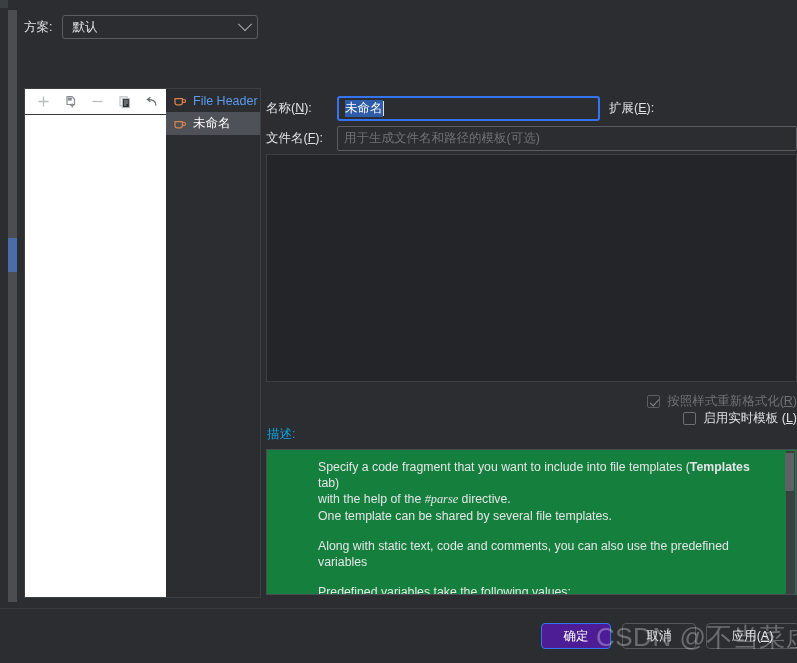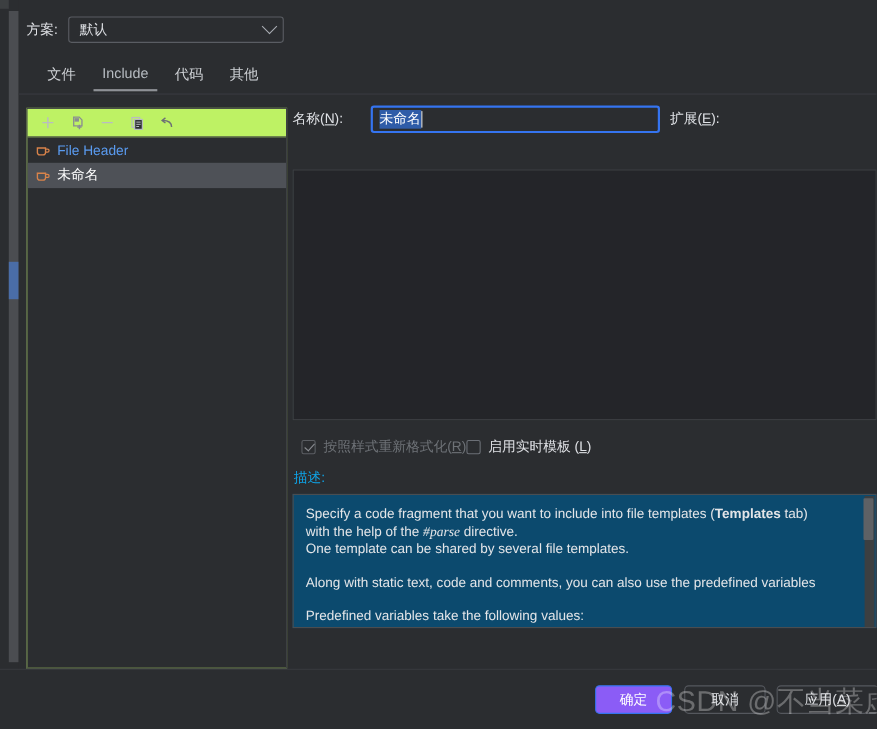--- a/index.html
+++ b/index.html
@@ -98,27 +98,26 @@
     content: "";
     position: absolute;
     left: 4px; right: 4px; bottom: 0;
     height: 2px;
     background: #8e9196;
   }
 
   
   #list-panel {
     position: absolute;
-    left: 7px; top: 98px;
+    left: 7px; top: 88px;
     width: 237px; height: 510px;
     box-sizing: border-box;
     border: 1px solid #3d4043;
-    background: #bef264;
-    display: flex;
-    flex-direction: column;
+    background: #ffffff;
+    display: flex;
   }
   #list-toolbar {
     height: 25px;
     display: flex;
     align-items: center;
     padding-left: 6px;
     border-bottom: 1px solid #393b40;
     flex: 0 0 auto;
   }
   .tb-btn {
@@ -204,21 +203,22 @@
     border: 1px solid #3d4043;
     box-sizing: border-box;
   }
 
   
   #cb-row {
     position: absolute;
     left: 0; top: 300px;
     width: 531px; height: 26px;
     display: flex;
-    align-items: center;
+    align-items: flex-end;
+    flex-direction: column;
   }
   .cb-wrap {
     display: flex;
     align-items: center;
     cursor: default;
   }
   .cbox {
     width: 13px; height: 13px;
     box-sizing: border-box;
     border: 1px solid #6b6f76;
@@ -249,25 +249,26 @@
   
   #desc-label {
     position: absolute;
     left: 1px; top: 333px;
     font-size: 12.5px;
     color: #0ea5e9;
   }
   #desc-panel {
     position: absolute;
     left: 0; top: 356px;
-    width: 531px; height: 122px;
-    background: #0c4a6e;
+    width: 531px; height: 146px;
+    background: #15803d;
     border: 1px solid #4a4d50;
     box-sizing: border-box;
     overflow: hidden;
+    padding-left: 40px;
   }
   #desc-inner {
     padding: 9px 22px 0 11px;
     font-size: 12.3px;
     line-height: 16.2px;
     color: #e3e5e8;
   }
   #desc-inner p { margin: 0 0 14px 0; }
   #desc-inner p.tight { margin-bottom: 0; }
   #desc-inner b { font-weight: bold; }
@@ -319,21 +320,21 @@
     box-sizing: border-box;
     border-radius: 4px;
     display: flex;
     align-items: center;
     justify-content: center;
     font-size: 12.5px;
     cursor: default;
     white-space: nowrap;
   }
   .btn.primary {
-    background: #8b5cf6;
+    background: #4c1d95;
     color: #ffffff;
     border: 1px solid #3574f0;
   }
   .btn.normal {
     background: #2b2d30;
     color: #dfe1e5;
     border: 1px solid #55585e;
   }
   #btn-ok     { left: 541px; width: 70px; }
   #btn-cancel { left: 622px; width: 74px; }
@@ -371,26 +372,20 @@
 <div id="dialog">
 
   <div id="scheme-row">
     <span id="scheme-label">方案:</span>
     <div id="scheme-combo">
       <span class="val">默认</span>
       <span class="chev"></span>
     </div>
   </div>
 
-  <div id="tabbar">
-    <div class="tab">文件</div>
-    <div class="tab active">Include</div>
-    <div class="tab">代码</div>
-    <div class="tab">其他</div>
-  </div>
 
   <div id="list-panel">
     <div id="list-toolbar">
       <div class="tb-btn">
         <svg width="13" height="13" viewBox="0 0 13 13">
           <path d="M6.5 1.5 V11.5 M1.5 6.5 H11.5" stroke="#b9bcc1" stroke-width="1.3"></path>
         </svg>
       </div>
       <div class="tb-btn">
         <svg width="14" height="14" viewBox="0 0 14 14">
@@ -440,20 +435,26 @@
 
     <div class="field-row" style="position:absolute;left:0;top:3px;width:531px;">
       <span class="fld-label"><span>名称(</span><span class="mn">N</span><span>):</span></span>
       <div class="text-input focused" style="position:absolute;left:71px;width:263px;">
         <span class="sel-text">未命名</span>
           <span class="caret"></span>
       </div>
       <span class="fld-label" style="position:absolute;left:343px;"><span>扩展(</span><span class="mn">E</span><span>):</span></span>
     </div>
 
+    <div class="field-row" style="position:absolute;left:0;top:33px;width:531px;">
+      <span class="fld-label"><span>文件名(</span><span class="mn">F</span><span>):</span></span>
+      <div class="text-input" style="position:absolute;left:71px;width:460px;">
+        <span class="placeholder">用于生成文件名和路径的模板(可选)</span>
+      </div>
+    </div>
 
     <div id="code-editor"></div>
 
     <div id="cb-row">
       <div class="cb-wrap" style="margin-left:8px;">
         <span class="cbox checked disabled"></span>
         <span class="cb-label disabled"><span>按照样式重新格式化(</span><span class="mn">R</span><span>)</span></span>
       </div>
       <div class="cb-wrap" style="">
         <span class="cbox"></span>

